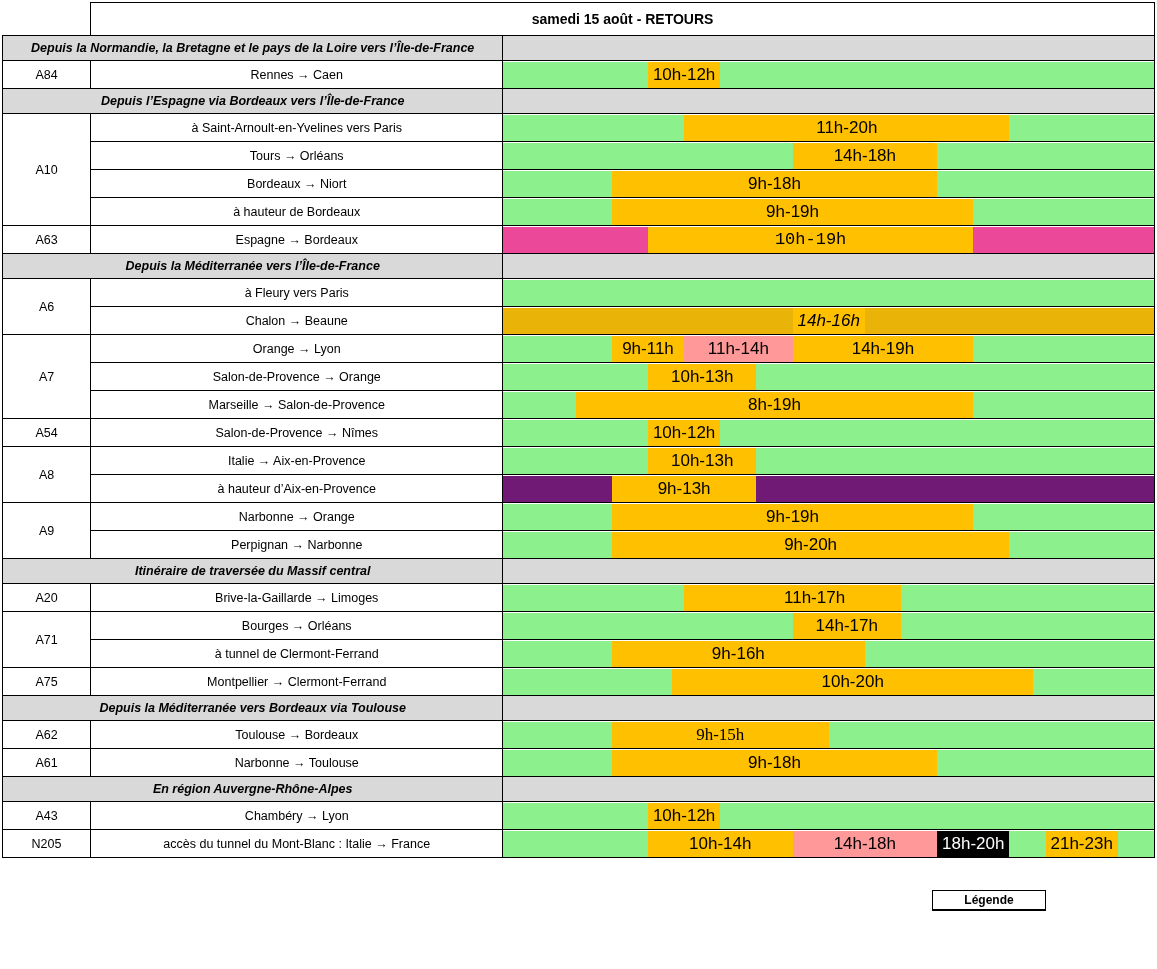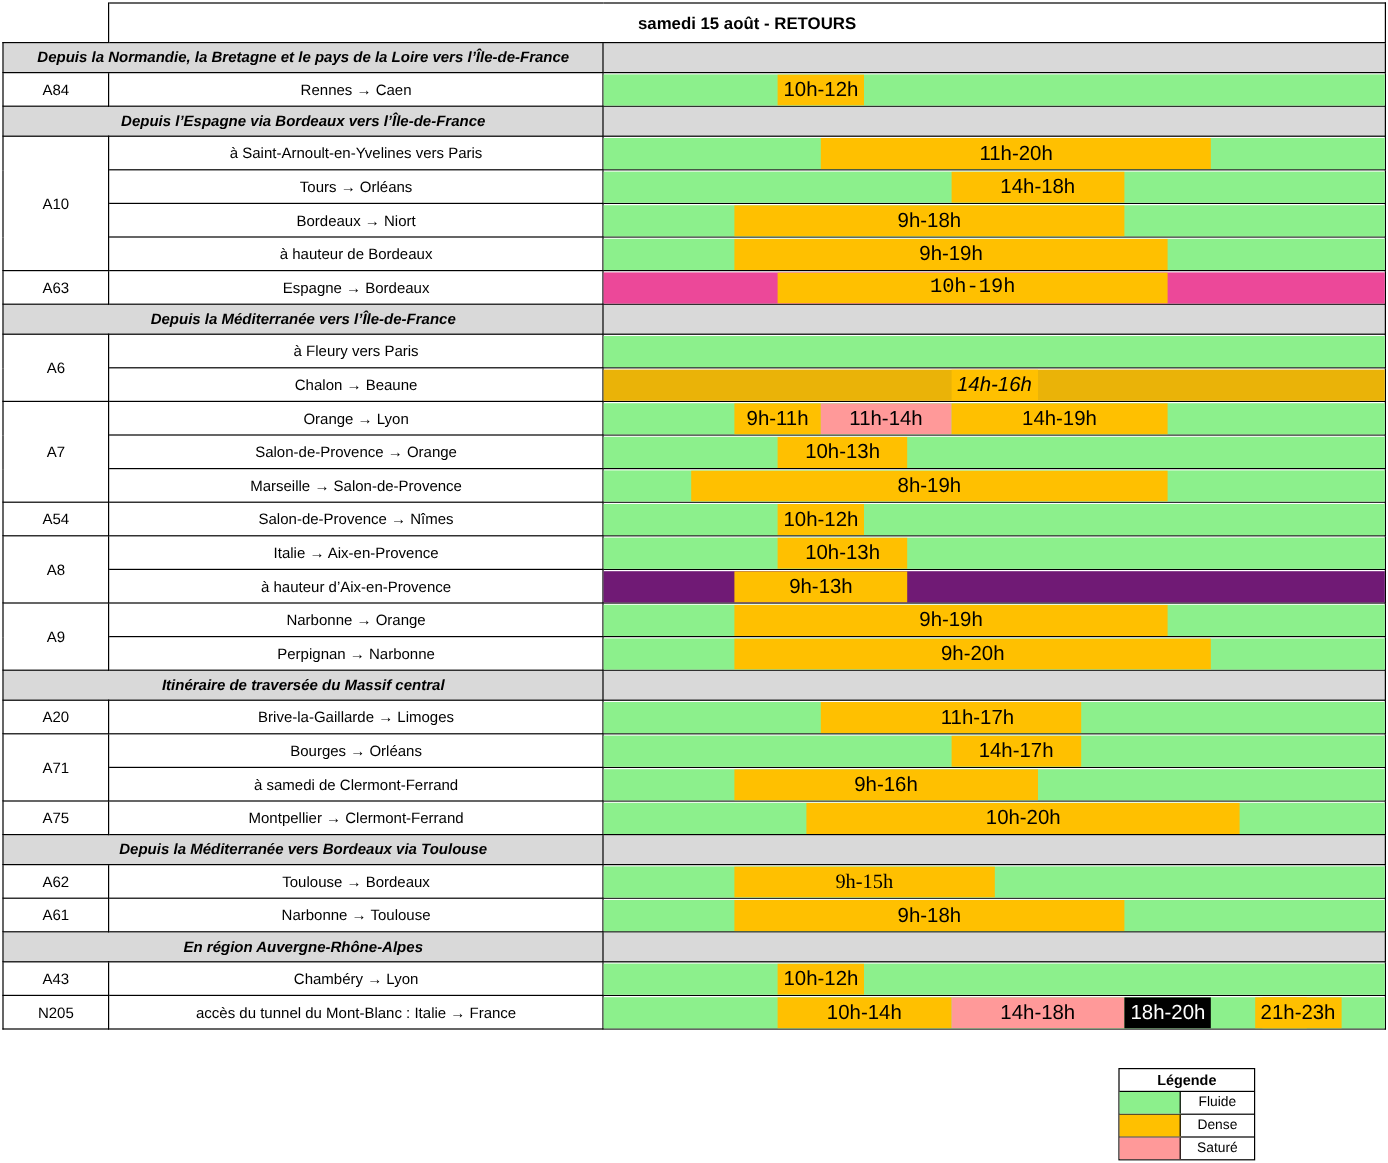--- a/index.html
+++ b/index.html
@@ -215,21 +215,21 @@
         <tr class="bar-row">
           <td class="road" rowspan="2">A71</td>
           <td class="seg">Bourges  →  Orléans</td>
           <td>
             <div class="timeline" style="background: rgb(140, 240, 140);">
               <div class="slot dense" style="left: 44.4444%; width: 16.6667%;">14h-17h</div>
             </div>
           </td>
         </tr>
         <tr class="bar-row">
-          <td class="seg">à samedi de Clermont-Ferrand</td>
+          <td class="seg">à tunnel de Clermont-Ferrand</td>
           <td>
             <div class="timeline" style="background: rgb(140, 240, 140);">
               <div class="slot dense" style="left: 16.6667%; width: 38.8889%;">9h-16h</div>
             </div>
           </td>
         </tr>
         <tr class="bar-row">
           <td class="road" rowspan="1">A75</td>
           <td class="seg">Montpellier  →  Clermont-Ferrand</td>
           <td>
@@ -284,29 +284,15 @@
               <div class="slot dense" style="left: 77.7778%; width: 5.55556%; margin-left: 43px;">20h-</div>
               <div class="slot dense" style="left: 83.3333%; width: 11.1111%;">21h-23h</div>
             </div>
           </td>
         </tr>
       </tbody>
   </table>
 
   <div class="legend">
     <div class="legend-title">Légende</div>
-    <div id="legend-rows">
-        <div class="legend-row">
-          <div class="legend-swatch" style="background: rgb(140, 240, 140);"></div>
-          <div class="legend-label">Fluide</div>
-        </div>
-        <div class="legend-row">
-          <div class="legend-swatch" style="background: rgb(255, 192, 0);"></div>
-          <div class="legend-label">Dense</div>
-        </div>
-        <div class="legend-row">
-          <div class="legend-swatch" style="background: rgb(255, 153, 153);"></div>
-          <div class="legend-label">Saturé</div>
-        </div>
-      </div>
   </div>
 
 </div>
 
 </body></html>

